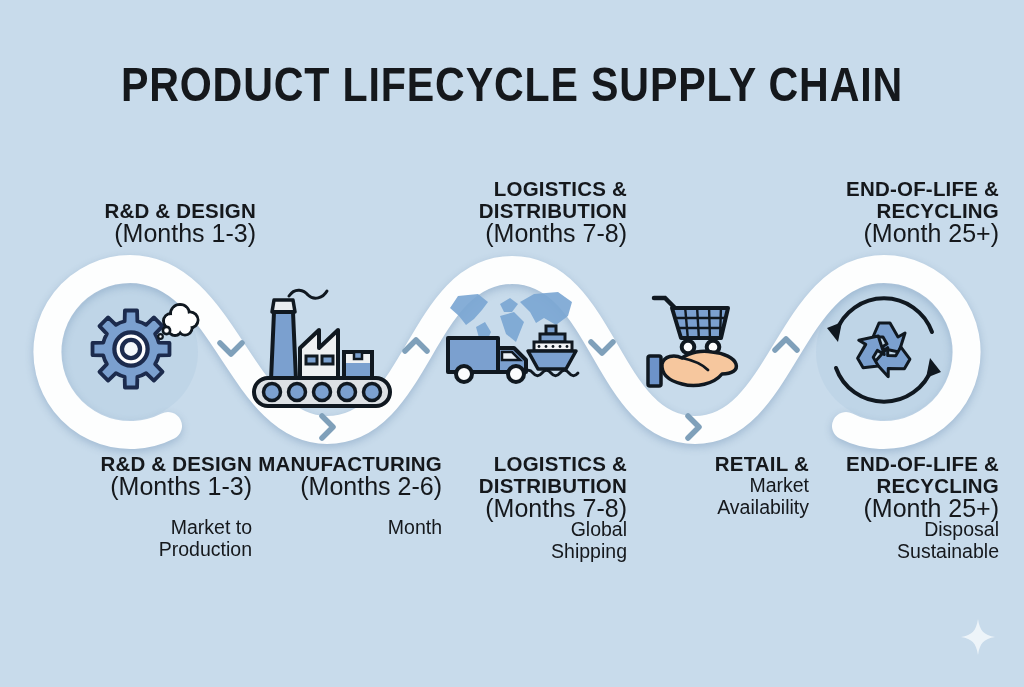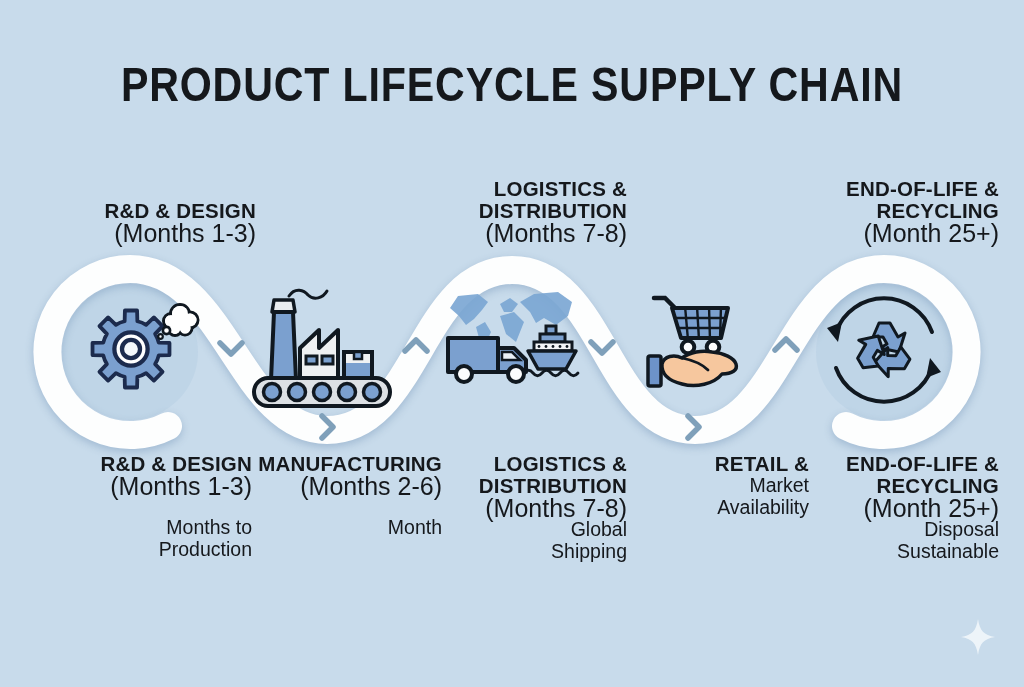--- a/index.html
+++ b/index.html
@@ -189,21 +189,21 @@
   </g>
 
   <path transform="translate(978,637) scale(.95,1)" d="M 0 -18 C 2 -6 6 -2 18 0 C 6 2 2 6 0 18 C -2 6 -6 2 -18 0 C -6 -2 -2 -6 0 -18 Z" fill="#f3f8fc" opacity=".85"></path>
 </svg>
 
 <div class="lbl bl-1">
   <div class="b">R&amp;D &amp; DESIGN</div>
   <div class="b"></div>
   <div class="m">(Months 1-3)</div>
   <div class="sp"></div>
-  <div class="d">Months to</div>
+  <div class="d">Market to</div>
   <div class="d">Production</div>
 </div>
 <div class="lbl bl-2">
   <div class="b">MANUFACTURING</div>
   <div class="b"></div>
   <div class="m">(Months 2-6)</div>
   <div class="sp"></div>
   <div class="d">Month</div>
 </div>
 <div class="lbl bl-3">

